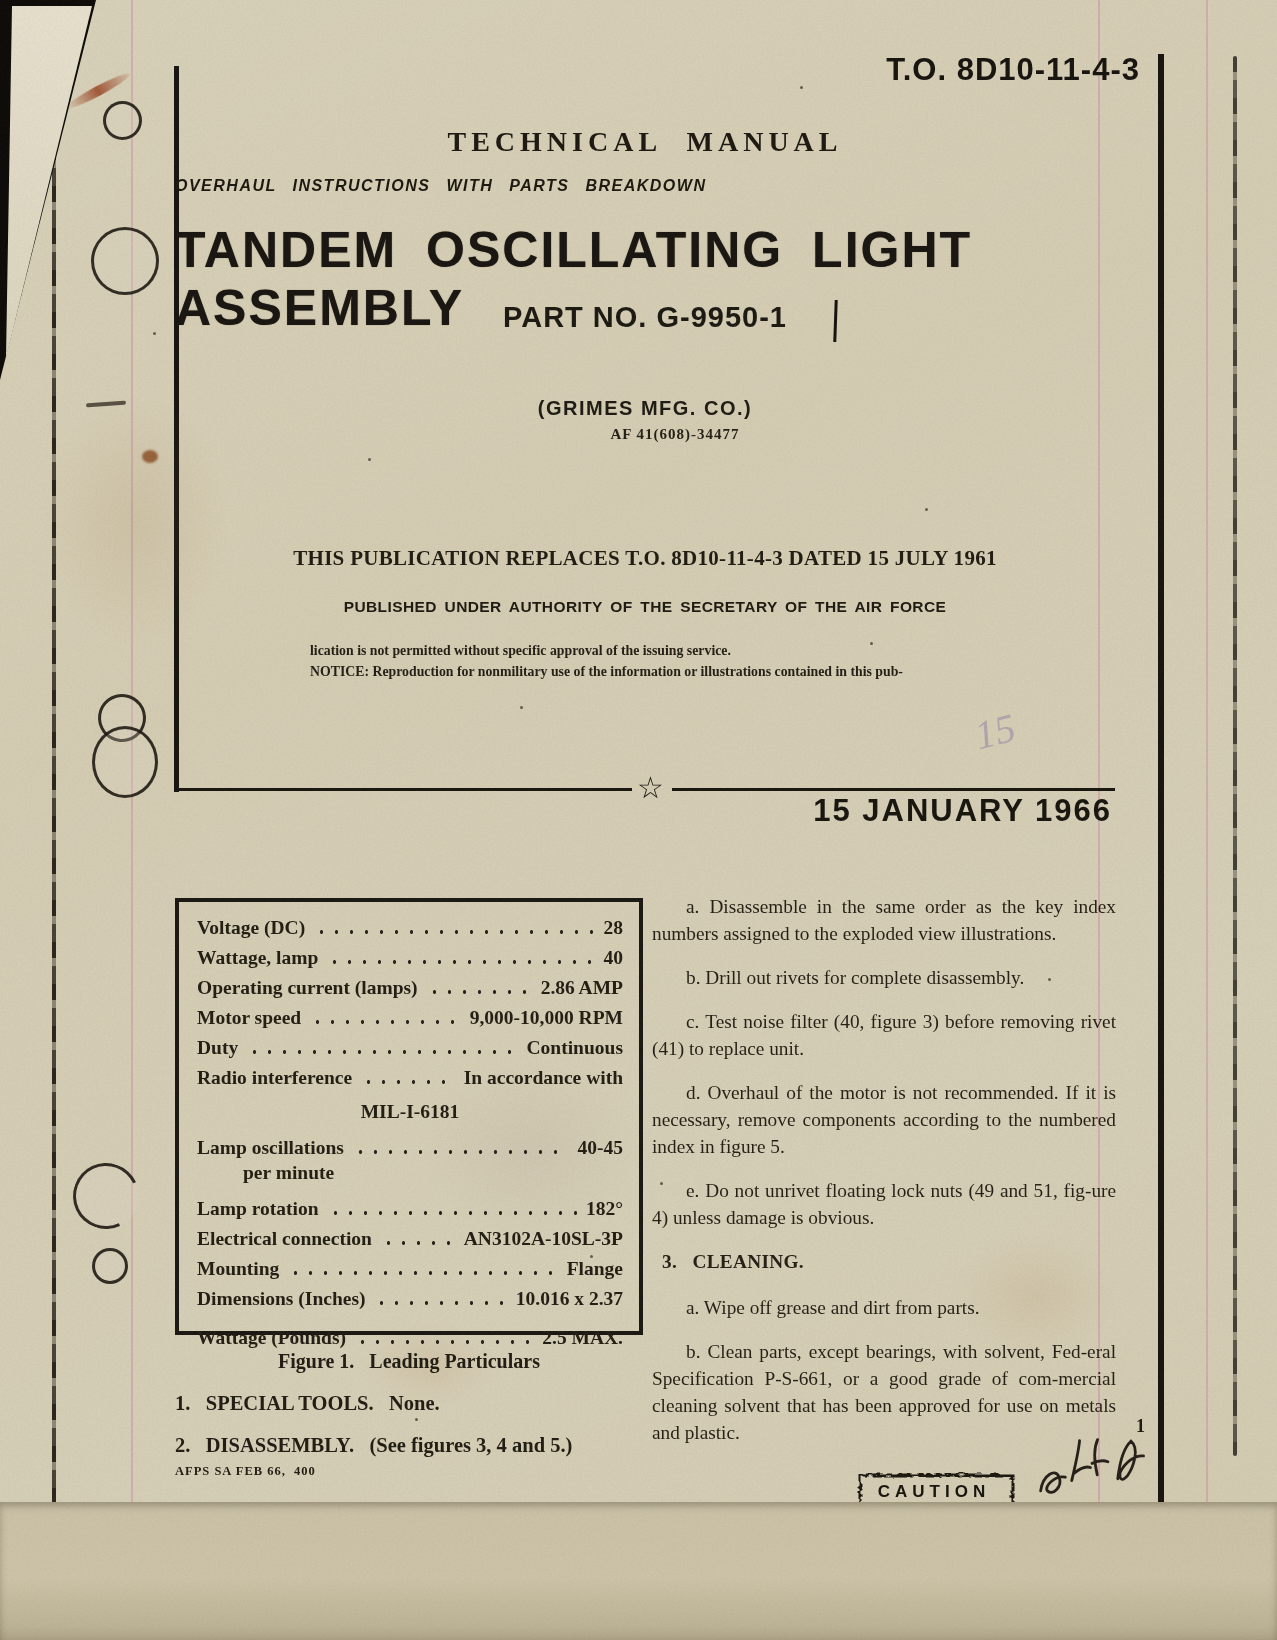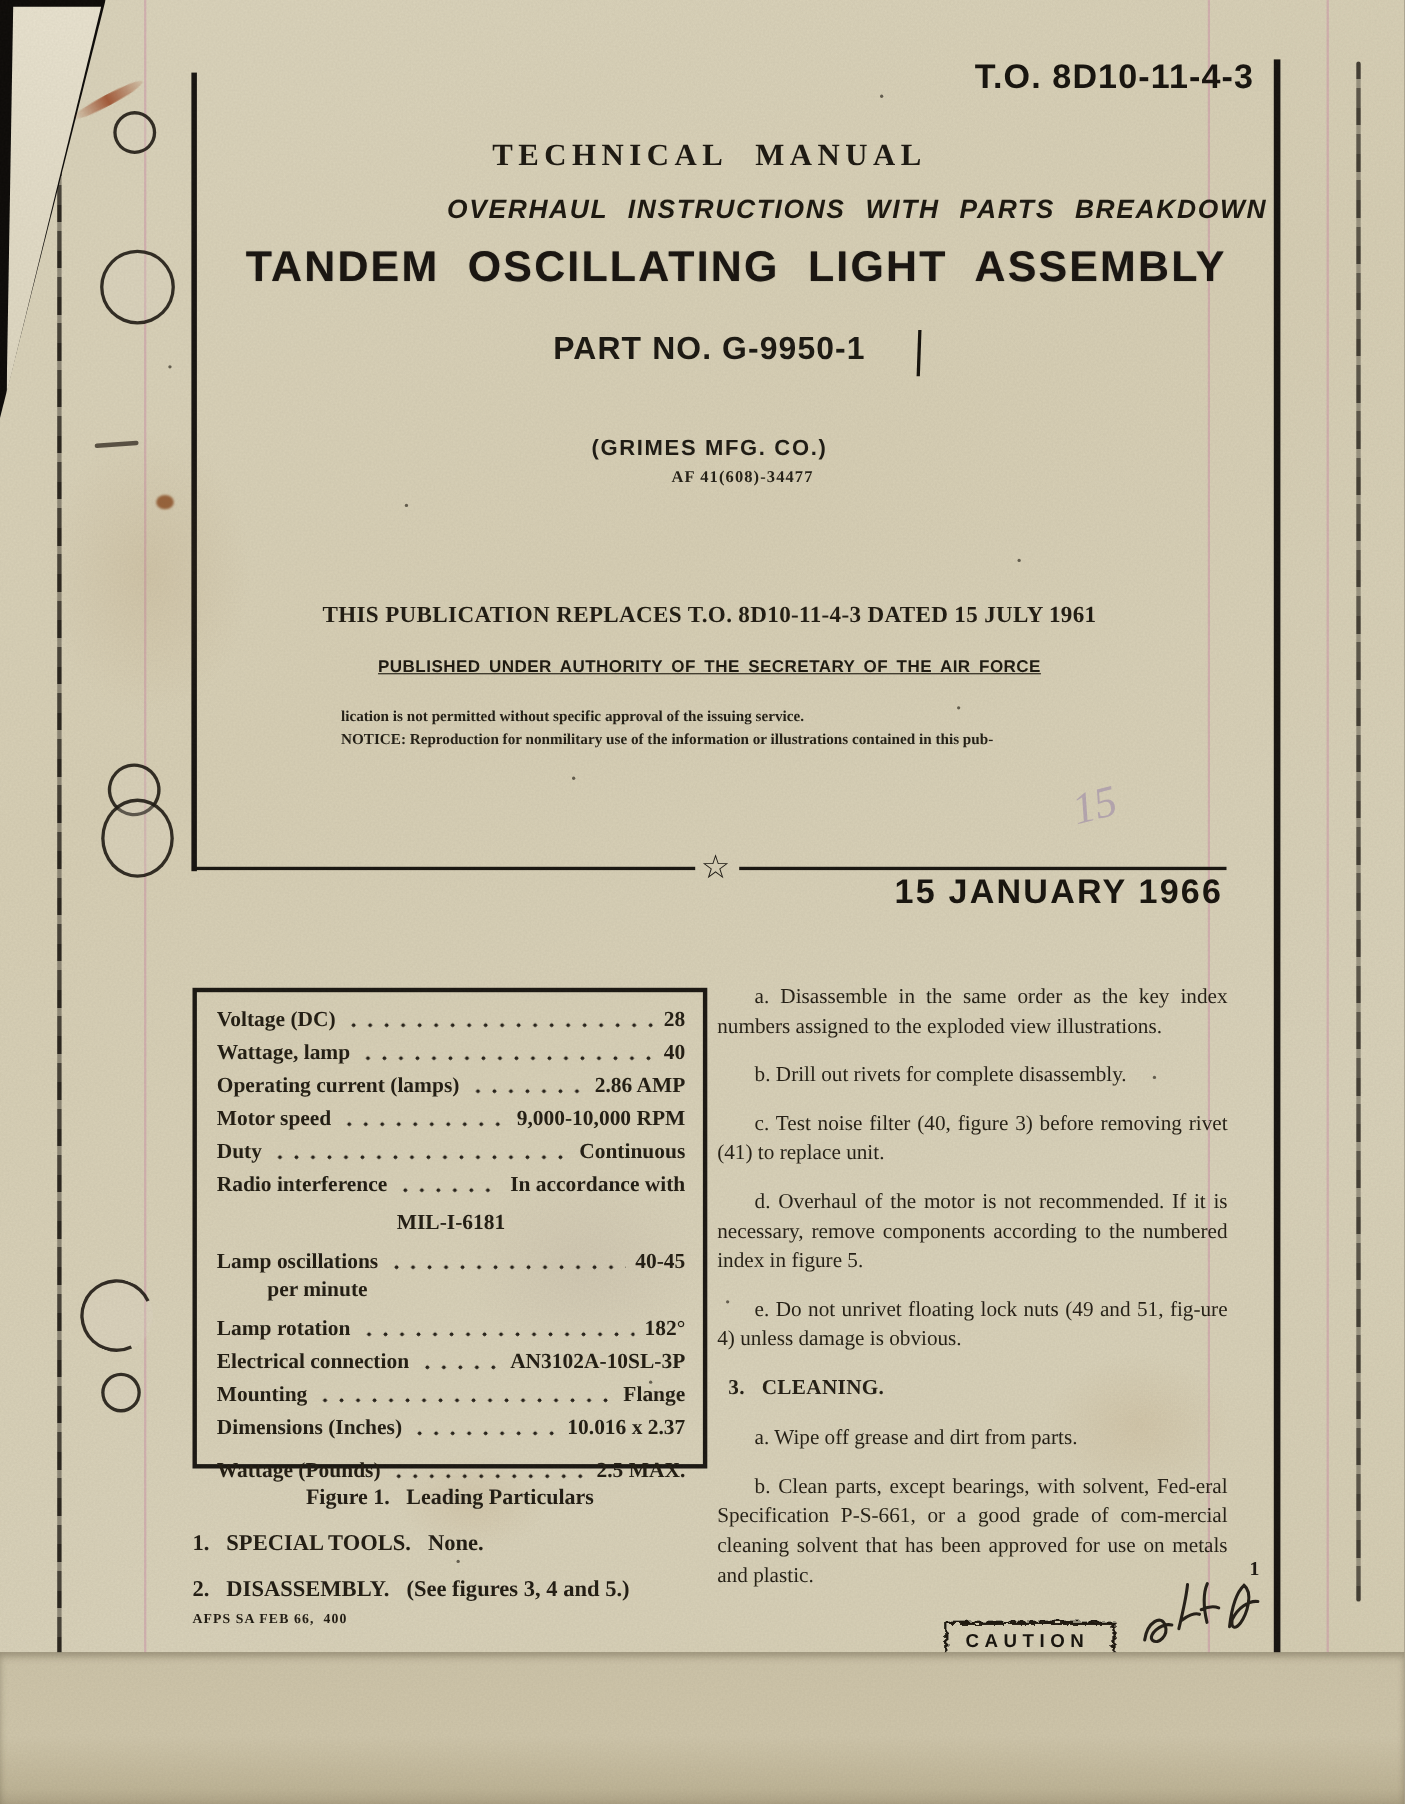--- a/index.html
+++ b/index.html
@@ -6,22 +6,22 @@
   .page{
     position:relative; width:1277px; height:1640px; overflow:hidden;
     background:linear-gradient(155deg,#dbd4bc 0%,#d7cfb5 35%,#d9d2ba 70%,#d5cdb2 100%);
     font-family:"Liberation Serif", serif; color:#241f17;
   }
   .abs{position:absolute;}
   
   .sans{font-family:"Liberation Sans", sans-serif;}
   .to-num{font-weight:bold;font-size:31px;letter-spacing:1px;text-align:right;color:#16130e;}
   .t-manual{font-size:28px;letter-spacing:5px;word-spacing:14px;text-align:center;font-weight:600;color:#1c1811;}
-  .t-overhaul{font-weight:bold;font-style:italic;font-size:24px;letter-spacing:1.5px;word-spacing:10px;text-align:right;color:#1b170f;margin-left:37px;}
-  .t-main{font-weight:bold;font-size:39px;letter-spacing:2px;word-spacing:13px;text-align:right;color:#181410;text-shadow:0 0 1px rgba(24,20,16,.55);}
+  .t-overhaul{font-weight:bold;font-style:italic;font-size:16px;letter-spacing:1.5px;word-spacing:10px;text-align:left;color:#1b170f;}
+  .t-main{font-weight:bold;font-size:50px;letter-spacing:2px;word-spacing:13px;text-align:left;color:#181410;text-shadow:0 0 1px rgba(24,20,16,.55);}
   .t-part{font-weight:bold;font-size:29px;letter-spacing:1px;text-align:center;color:#1b1812;}
   .t-mfg{font-weight:bold;font-size:20px;letter-spacing:1.5px;text-align:center;color:#1d1a13;}
   .t-contract{font-weight:bold;font-size:15px;letter-spacing:1px;text-align:center;color:#231f16;}
   .t-replaces{font-size:21px;letter-spacing:.3px;text-align:center;font-weight:600;color:#201b12;}
   .t-authority{font-weight:bold;font-size:15.5px;letter-spacing:.4px;word-spacing:3px;text-align:center;color:#1d1910;}
   .t-notice{font-weight:bold;font-size:13.8px;line-height:21px;color:#221e15;}
   .t-date{font-weight:bold;font-size:31px;letter-spacing:2px;text-align:right;color:#17140e;}
   .prewrap{white-space:pre-wrap;}
   
   .vline{position:absolute;background:#161310;}
@@ -119,21 +119,21 @@
   <div class="abs t-manual" style="left:175px;top:126px;width:940px;">TECHNICAL MANUAL</div>
   <div class="abs sans t-overhaul" style="left:175px;top:177px;width:940px;">OVERHAUL INSTRUCTIONS WITH PARTS BREAKDOWN</div>
   <div class="abs sans t-main" style="left:175px;top:221px;width:940px;">TANDEM OSCILLATING LIGHT ASSEMBLY</div>
   <div class="abs sans t-part" style="left:175px;top:301px;width:940px;">PART NO. G-9950-1</div>
   <div class="tickmark"></div>
 
   <div class="abs sans t-mfg" style="left:175px;top:397px;width:940px;">(GRIMES MFG. CO.)</div>
   <div class="abs t-contract" style="left:175px;top:426px;width:940px;padding-left:30px;">AF 41(608)-34477</div>
 
   <div class="abs t-replaces" style="left:175px;top:546px;width:940px;">THIS PUBLICATION REPLACES T.O. 8D10-11-4-3 DATED 15 JULY 1961</div>
-  <div class="abs sans t-authority" style="left:175px;top:598px;width:940px;text-decoration:underline;">PUBLISHED UNDER AUTHORITY OF THE SECRETARY OF THE AIR FORCE</div>
+  <div class="abs sans t-authority" style="left:175px;top:598px;width:940px;">PUBLISHED UNDER AUTHORITY OF THE SECRETARY OF THE AIR FORCE</div>
 
   <div class="abs t-notice" style="left:310px;top:640px;width:700px;">
     <div>lication is not permitted without specific approval of the issuing service.</div>
     <div>NOTICE:  Reproduction for nonmilitary use of the information or illustrations contained in this pub-</div>
   </div>
 
   <div class="hline" style="left:177px;top:788px;width:455px;"></div>
   <div class="star" style="left:637px;top:770px;">☆</div>
   <div class="hline" style="left:672px;top:788px;width:443px;"></div>
 

